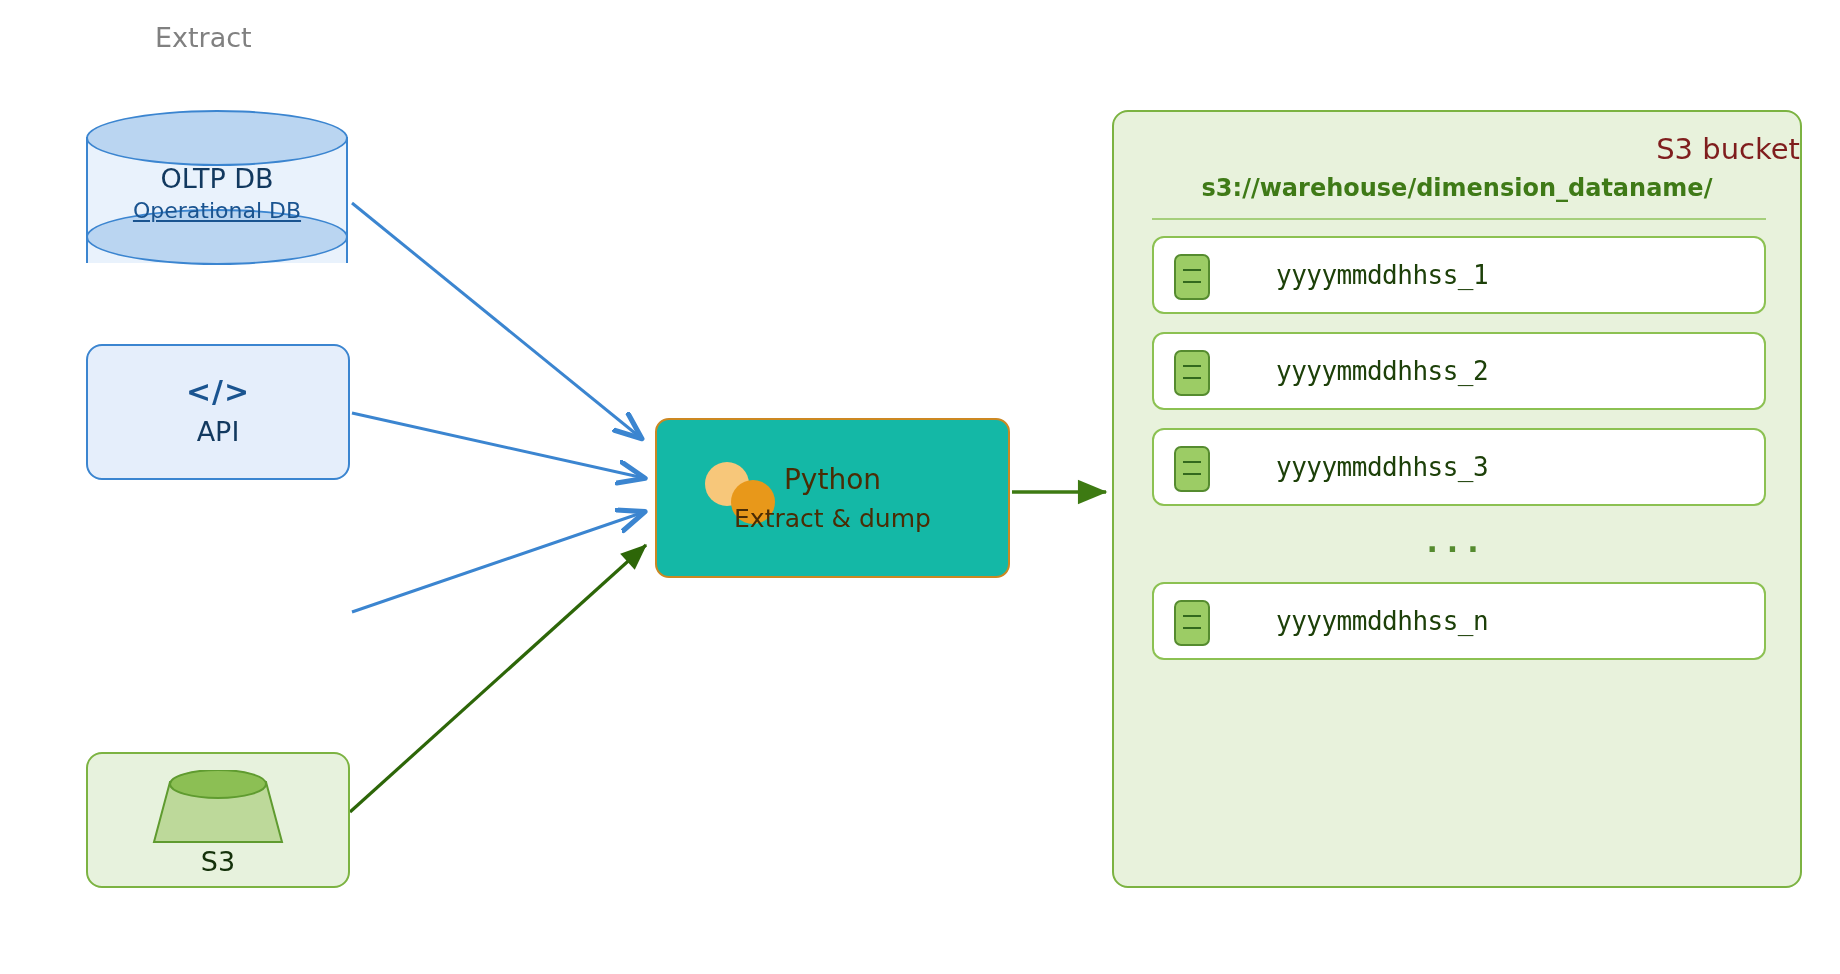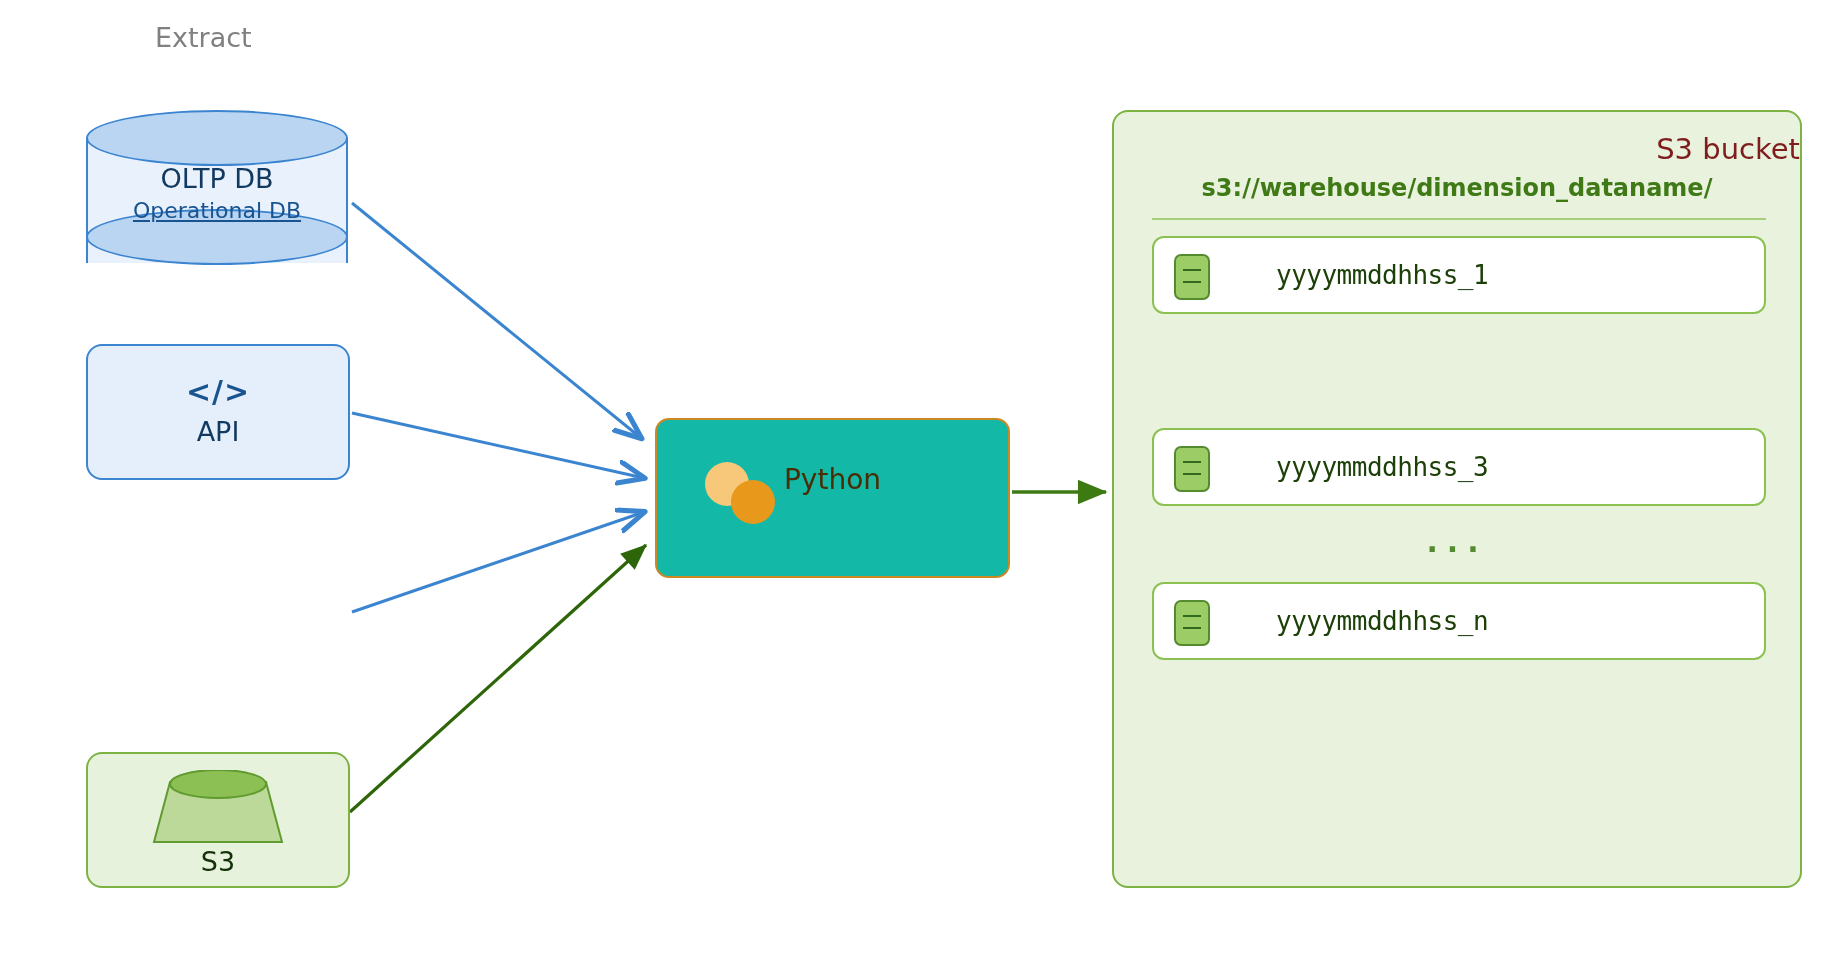--- a/index.html
+++ b/index.html
@@ -361,35 +361,43 @@
     </svg>
     <div class="s3-label">S3</div>
   </div>
 
   <div class="python-node">
     <div class="py-circles">
       <div class="py-c1"></div>
       <div class="py-c2"></div>
     </div>
     <div class="py-title">Python</div>
+    <div class="py-sub">Extract &amp; dump</div>
   </div>
 
   <div class="bucket-panel">
     <div class="bucket-title">S3 bucket</div>
     <div class="bucket-path">s3://warehouse/dimension_dataname/</div>
     <div class="bucket-divider"></div>
 
     <div class="file-row" style="top:124px;">
       <div class="file-icon">
         <div class="ln ln1"></div>
           <div class="ln ln2"></div>
       </div>
       <div class="file-name">yyyymmddhhss_1</div>
     </div>
 
+    <div class="file-row" style="top:220px;">
+      <div class="file-icon">
+        <div class="ln ln1"></div>
+          <div class="ln ln2"></div>
+      </div>
+      <div class="file-name">yyyymmddhhss_2</div>
+    </div>
 
     <div class="file-row" style="top:316px;">
       <div class="file-icon">
         <div class="ln ln1"></div>
           <div class="ln ln2"></div>
       </div>
       <div class="file-name">yyyymmddhhss_3</div>
     </div>
 
     <div class="bucket-ellipsis" style="top:412px;">...</div>

